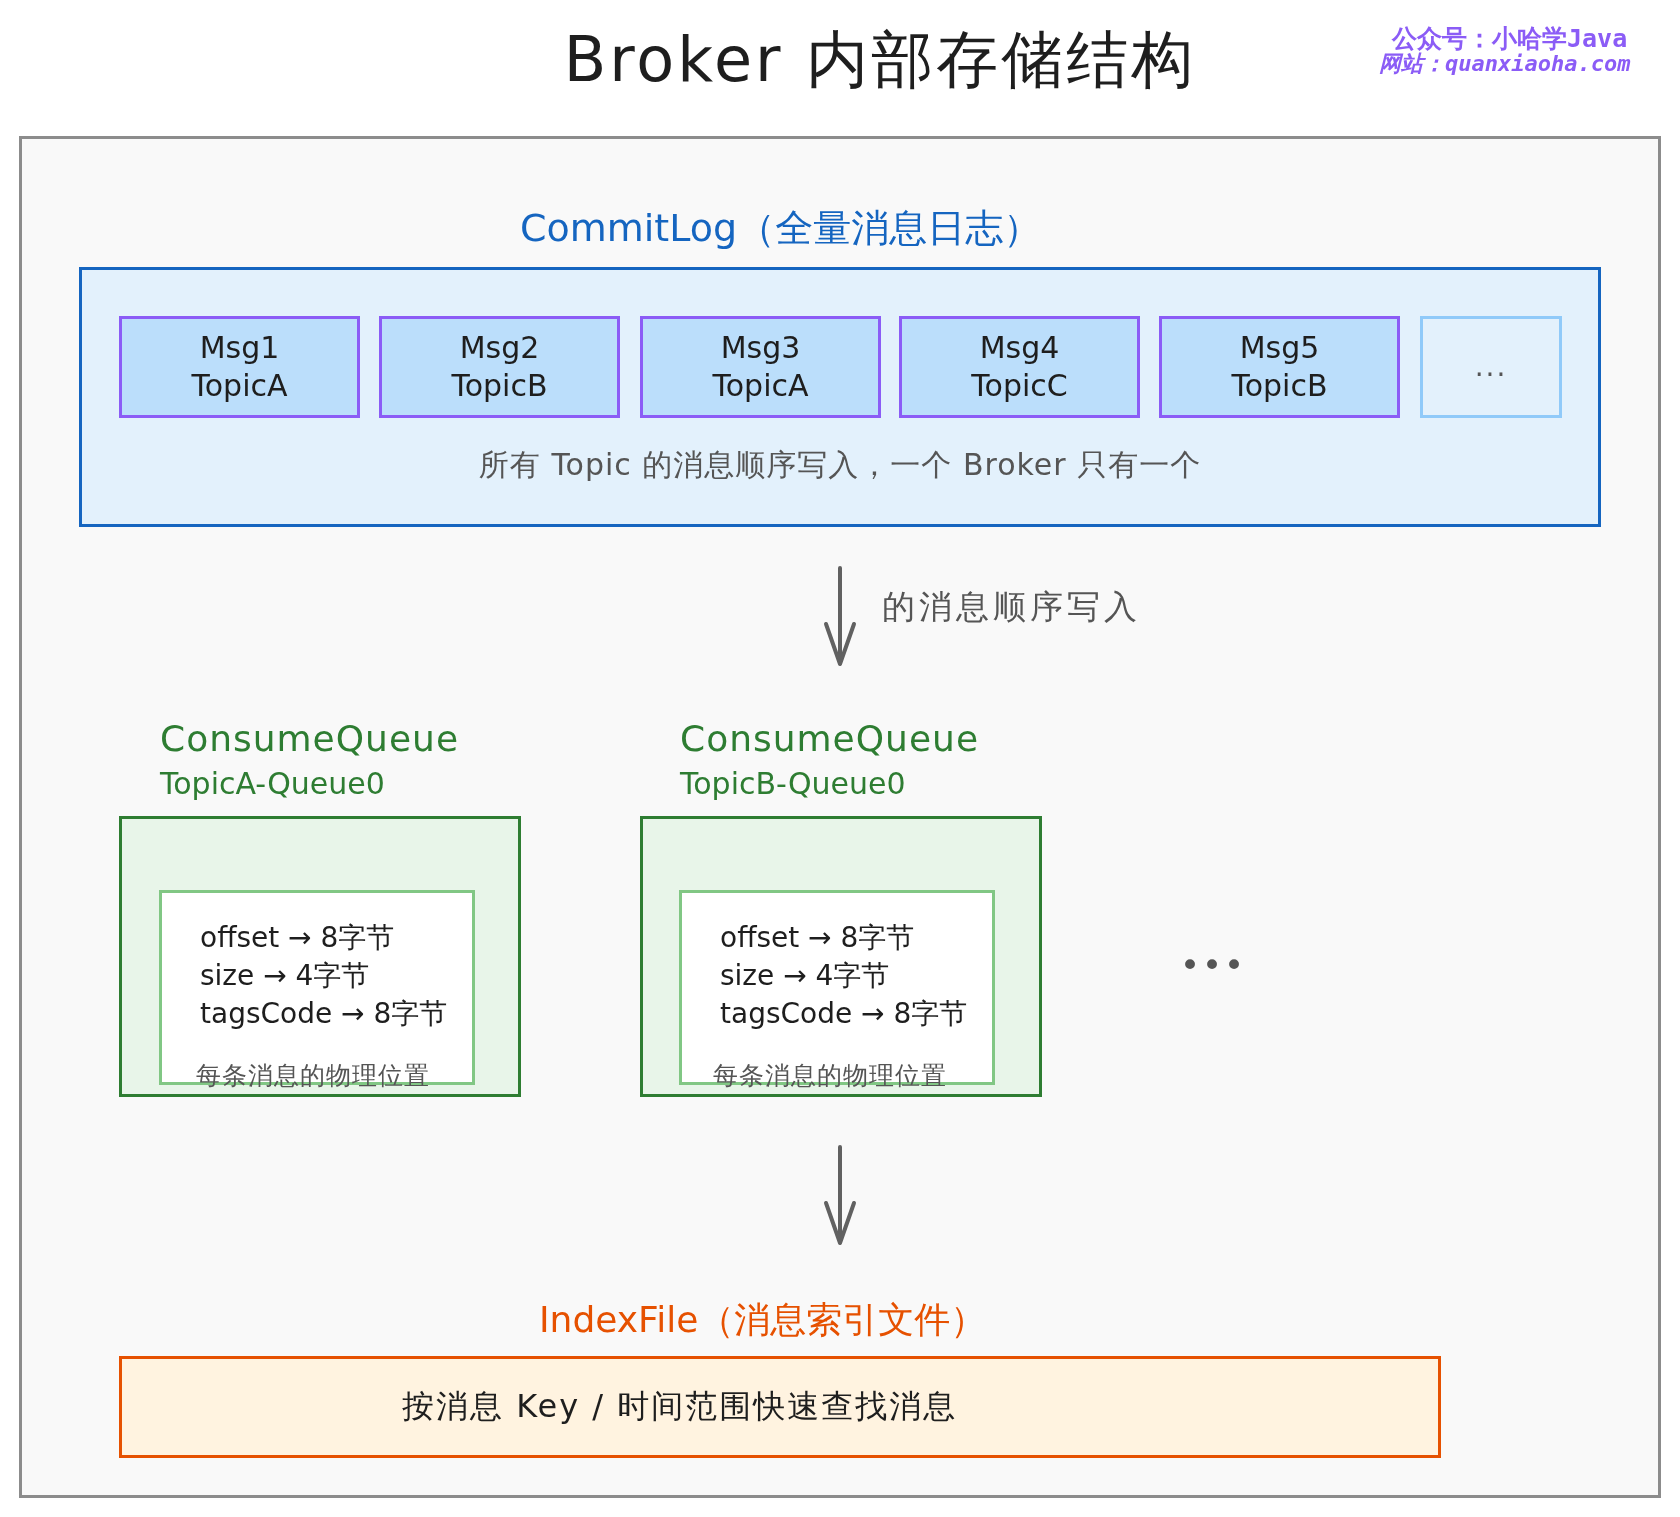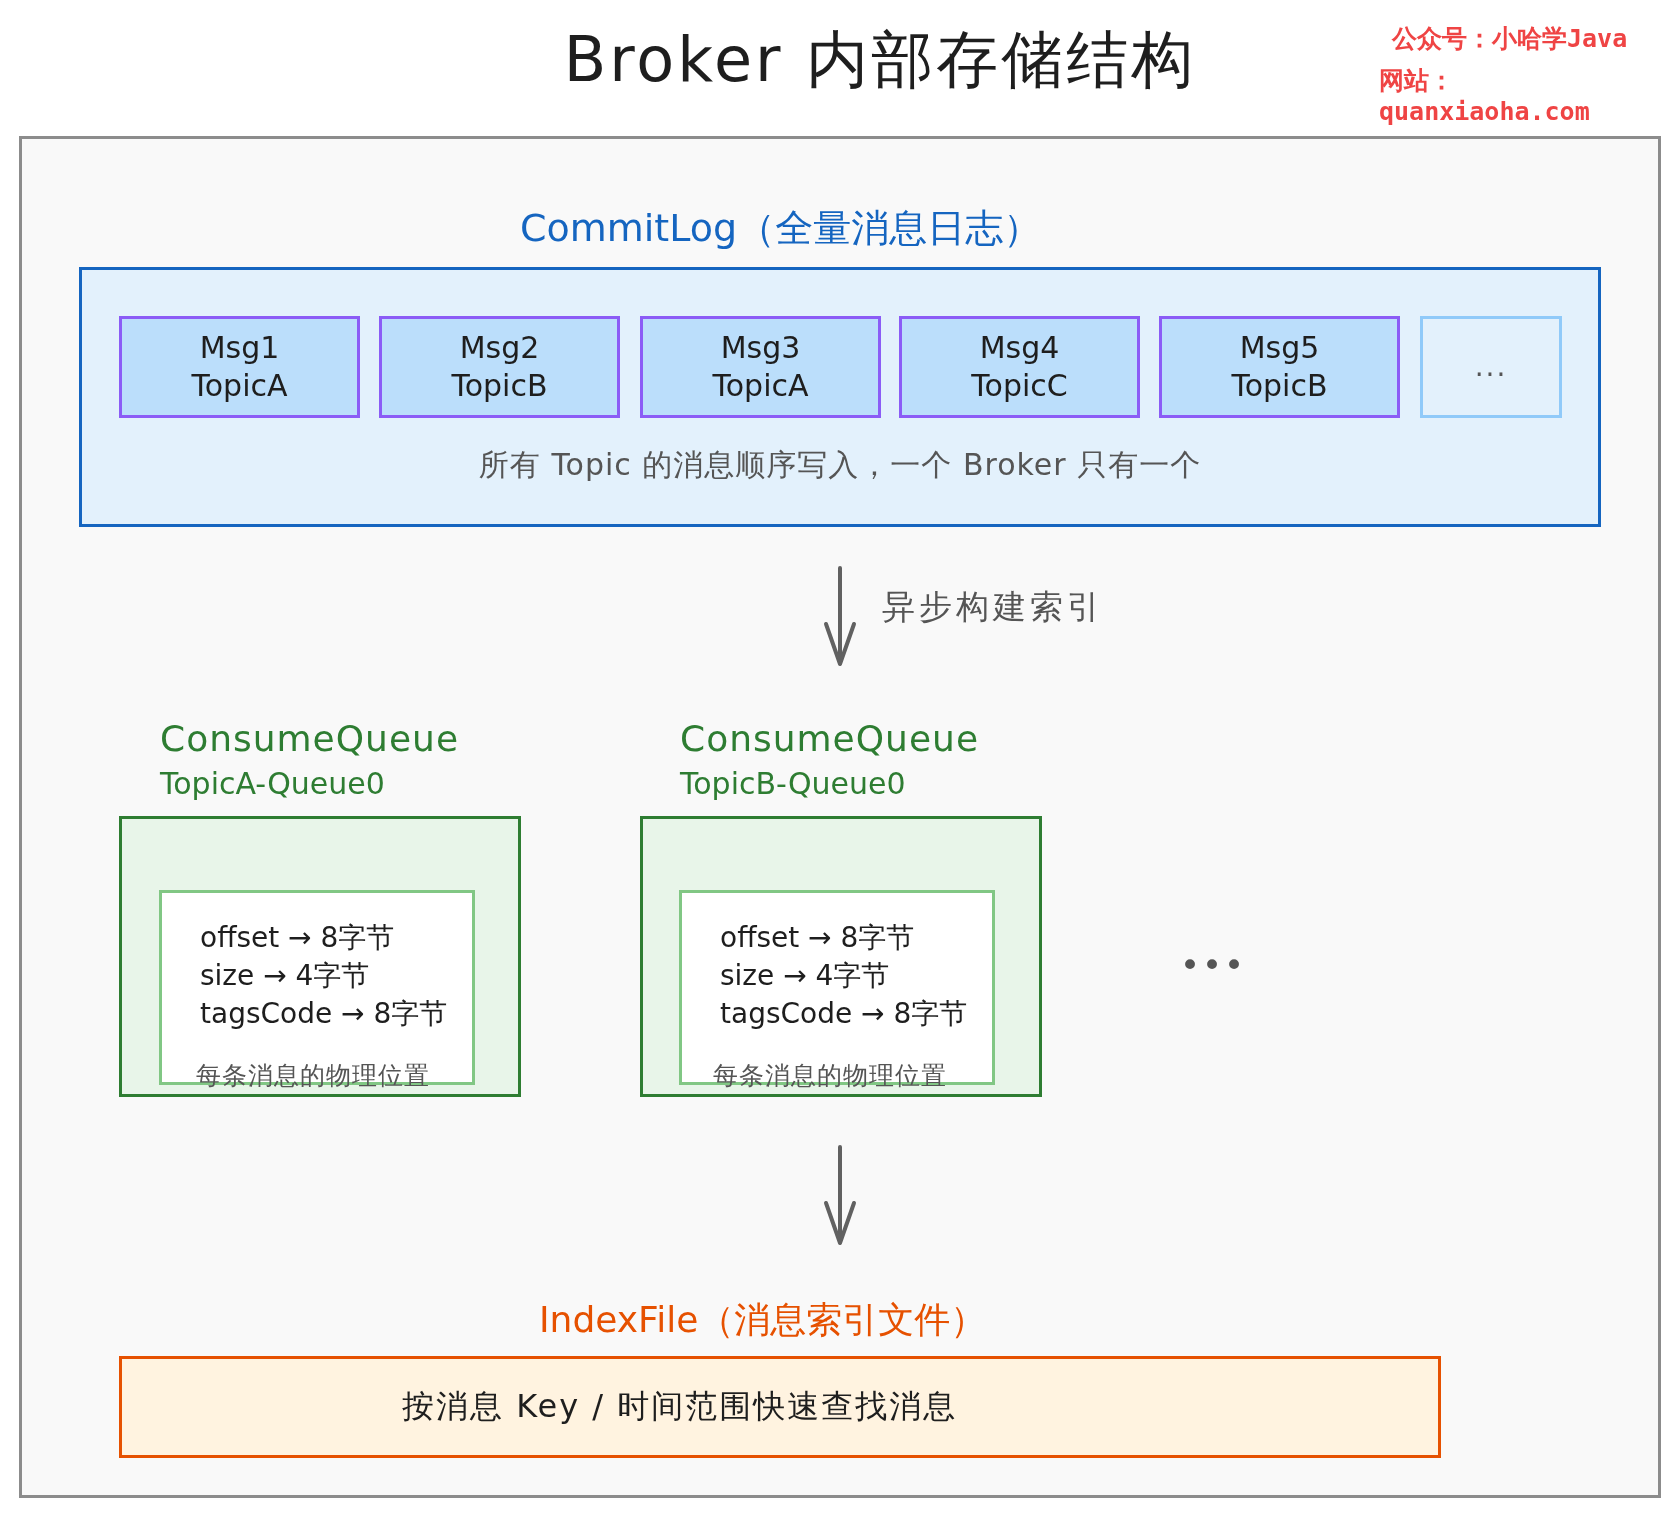--- a/index.html
+++ b/index.html
@@ -8,24 +8,24 @@
       background: #ffffff;
       font-family: "DejaVu Sans", sans-serif;
       color: #1e1e1e;
     }
     .abs { position: absolute; }
     .title {
       left: 0; width: 1680px; top: 18px; text-align: center;
       font-size: 62px; letter-spacing: 3px; color: #1e1e1e;
       padding-left: 80px; box-sizing: border-box;
     }
-    .wm { right: 20px; text-align: left; color: #ef4444; font-weight: bold;
+    .wm { right: 20px; text-align: left; color: #8b5cf6; font-weight: bold;
           font-family: "DejaVu Sans Mono", monospace; }
     .wm1 { top: 22px; left: 1392px; font-size: 25px; }
-    .wm2 { top: 64px; left: 1379px; font-size: 25px; }
+    .wm2 { top: 49px; left: 1379px; font-size: 22px; font-style: italic; }
 
     .frame {
       left: 19px; top: 136px; width: 1636px; height: 1356px;
       background: #f9f9f9; border: 3px solid #8c8c8c;
     }
 
     .section-label { font-size: 38px; white-space: nowrap; margin-top: 7px; }
     .commit-label { left: 520px; top: 196px; color: #1565c0; }
     .commit-box {
       left: 79px; top: 267px; width: 1516px; height: 254px;
@@ -107,21 +107,21 @@
 </div>
 <div class="abs msg msg-more" style="left:1420px">
   <span class="dots">...</span>
 </div>
 
 <div class="abs commit-note">所有 Topic 的消息顺序写入，一个 Broker 只有一个</div>
 
 <svg class="abs arrow" style="left:820px; top:564px" width="40" height="106">
   <path d="M20 4 L20 100 M6 60 L20 100 L34 60" stroke="#616161" stroke-width="4" fill="none" stroke-linecap="round" stroke-linejoin="round"></path>
 </svg>
-<div class="abs arrow-label">异步构建索引</div>
+<div class="abs arrow-label">的消息顺序写入</div>
 
 <div class="abs cq-title" style="left:160px; top:718px">ConsumeQueue</div>
 <div class="abs cq-sub" style="left:160px; top:766px">TopicA-Queue0</div>
 <div class="abs cq-box" style="left:119px"></div>
 <div class="abs cq-inner" style="left:159px">
   <div>offset → 8字节</div>
   <div>size → 4字节</div>
   <div>tagsCode → 8字节</div>
 </div>
 <div class="abs cq-note" style="left:196px">每条消息的物理位置</div>

